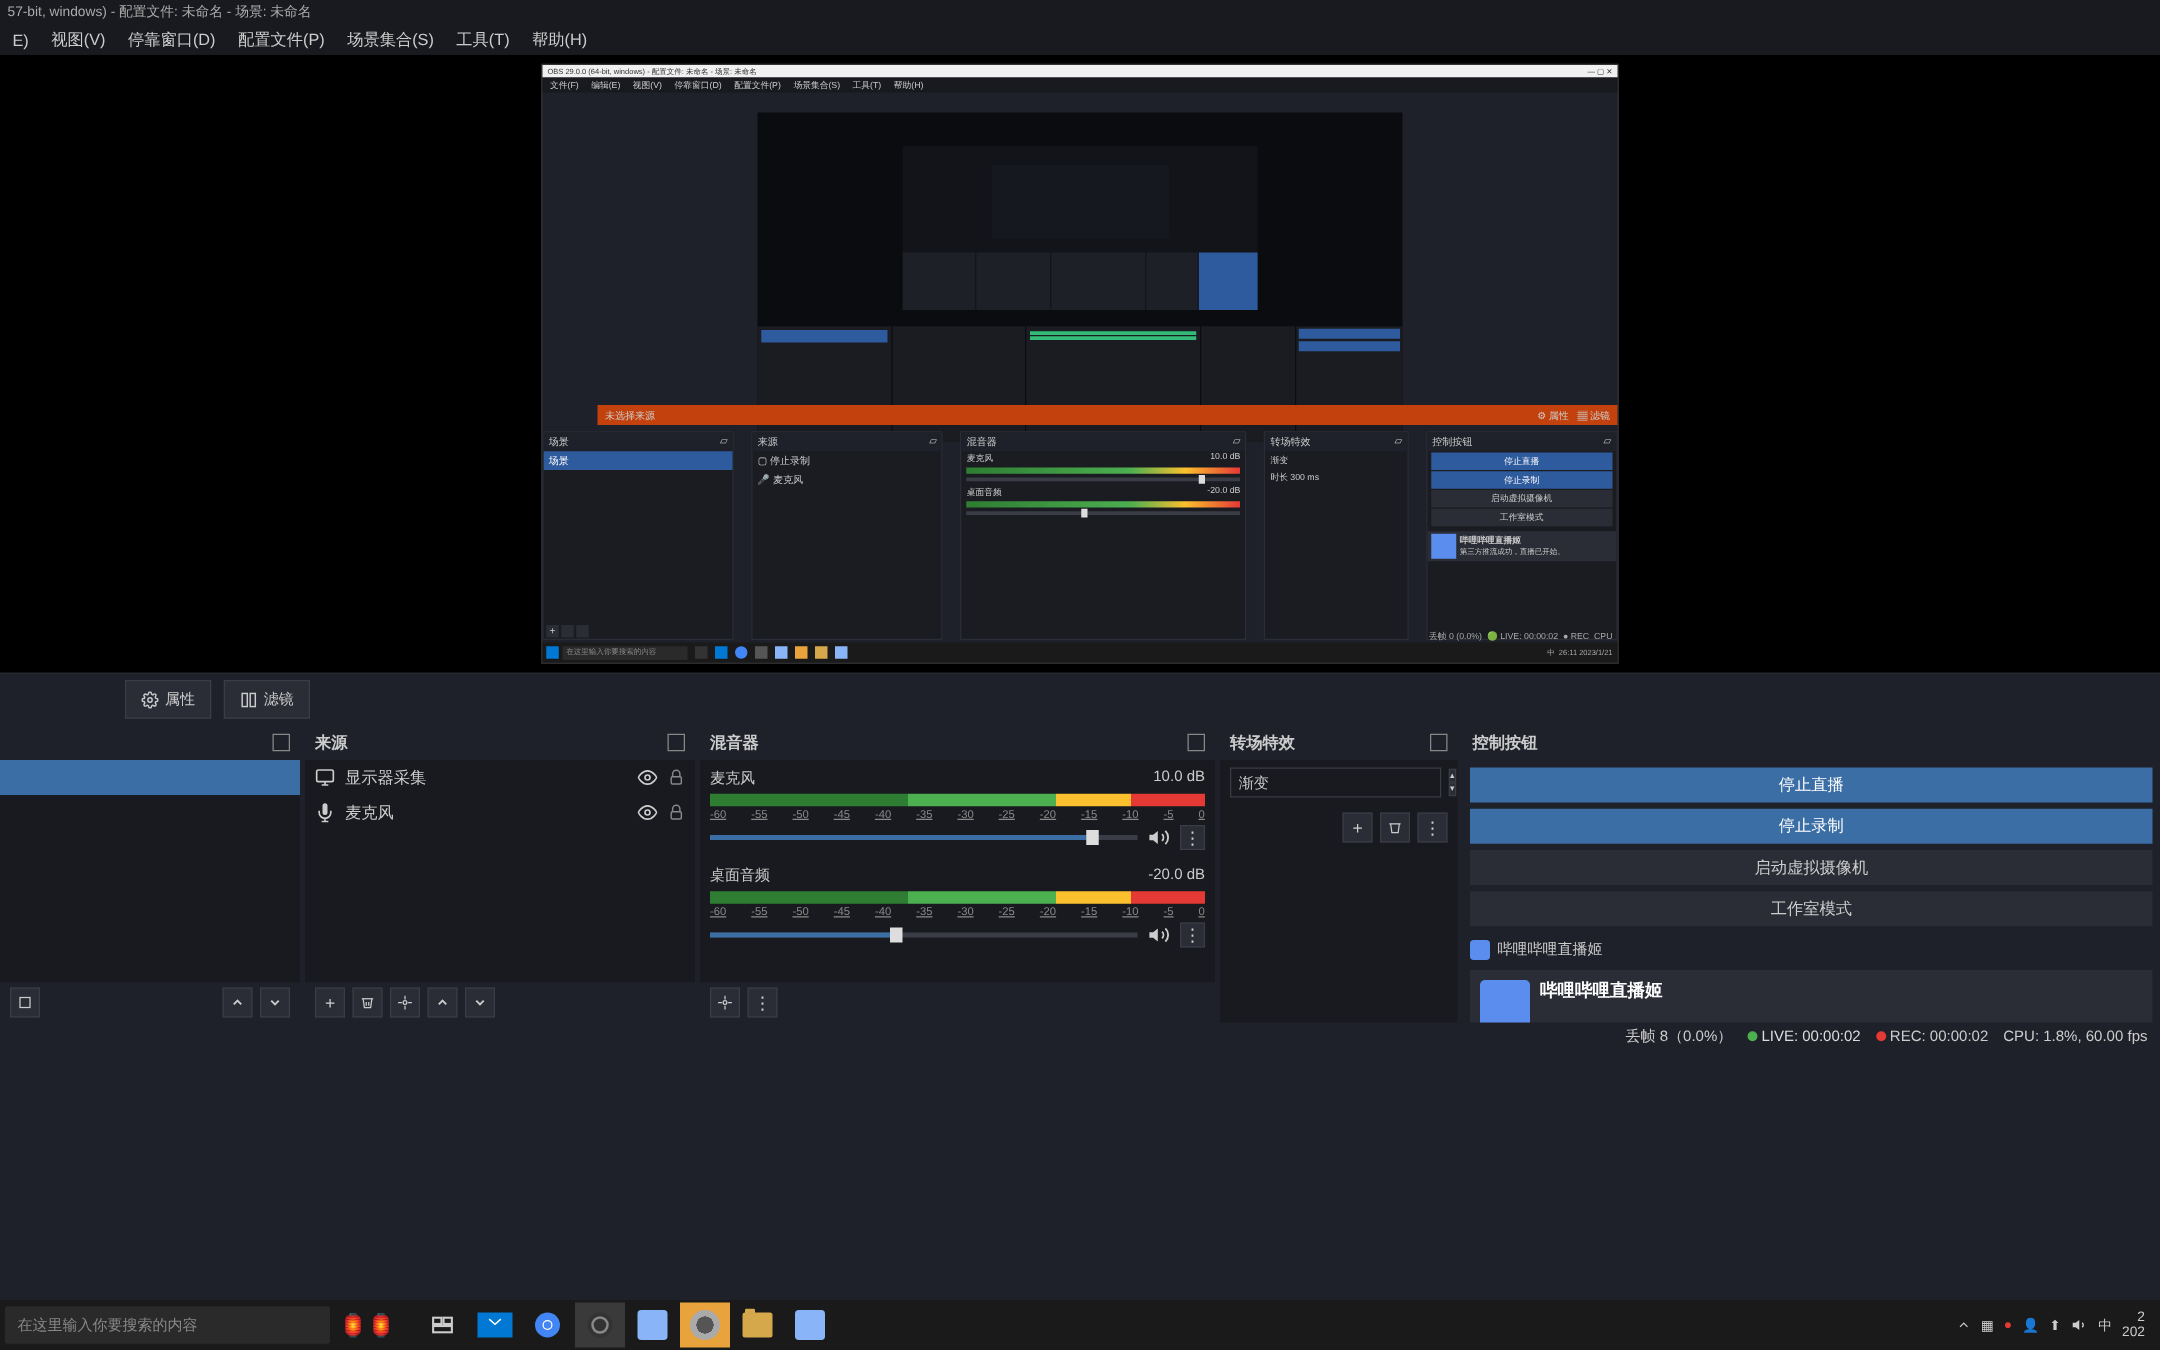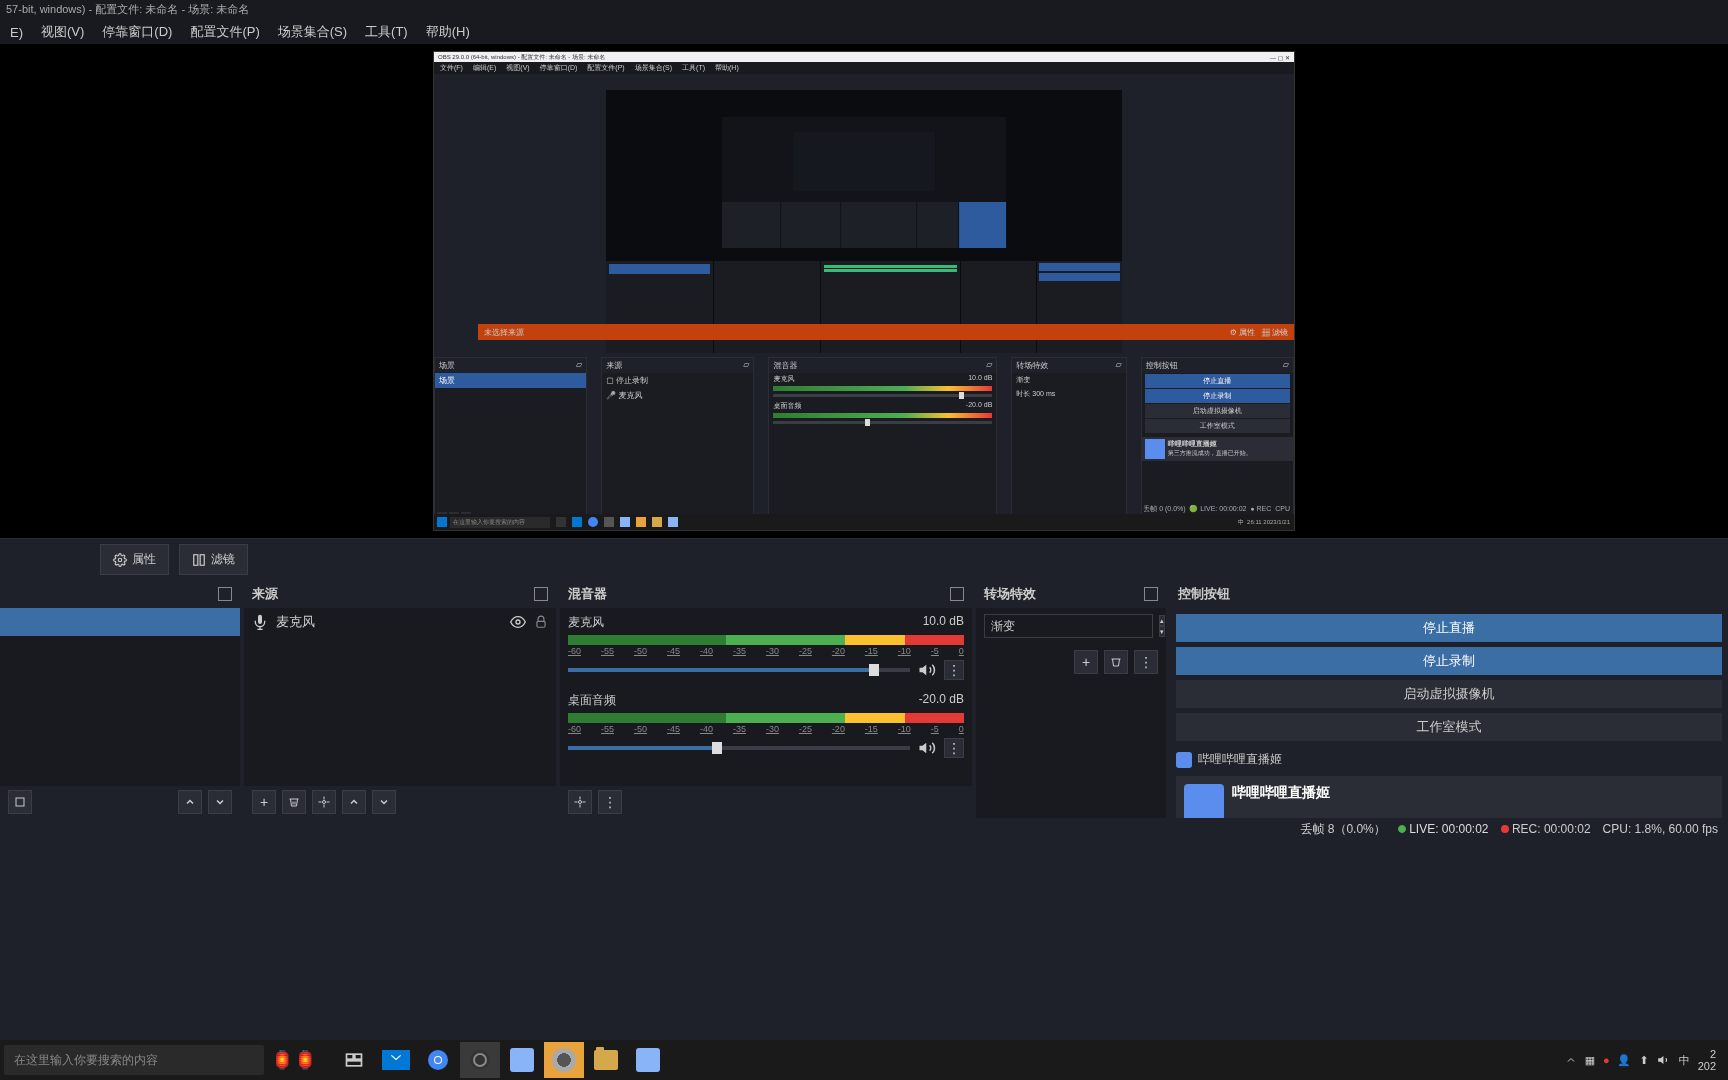--- a/index.html
+++ b/index.html
@@ -44,21 +44,21 @@
 .taskbar { position:absolute; bottom:0; left:0; right:0; height:40px; background:#1a1a1a; display:flex; align-items:center; padding:0 4px; }
 .taskbar .search { width:260px; height:30px; background:#2a2a2a; color:#888; padding:0 10px; display:flex; align-items:center; font-size:12px; border-radius:2px; }
 .taskbar .tb-icons { display:flex; gap:2px; margin-left:10px; }
 .taskbar .tb-icon { width:40px; height:36px; display:flex; align-items:center; justify-content:center; }
 .taskbar .tray { margin-left:auto; display:flex; align-items:center; gap:8px; font-size:11px; color:#ccc; padding-right:8px; }
 .scene-selected { background:#3a6ea5; color:#fff; }
 svg { display:block; }
 .spin-btns { display:flex; flex-direction:column; width:14px; }
 .spin-btns div { height:11px; background:#2a2d36; border:1px solid #3a3d46; font-size:7px; text-align:center; line-height:9px; }
 .nested-preview { position:absolute; left:50%; top:8%; transform:translateX(-50%); width:60%; height:55%; background:#0a0c10; }
-.nested-panels { position:absolute; bottom:6px; left:0; right:0; height:35%; display:flex; gap:14px; }
+.nested-panels { position:absolute; bottom:18px; left:0; right:0; height:35%; display:flex; gap:14px; }
 .nested-panel { flex:1; background:#1a1c22; border:1px solid #2a2d36; }
 .nested-panel.w1 { flex:0.8; }
 .nested-panel.w2 { flex:1.2; }
 .nested-tb { position:absolute; bottom:0; left:0; right:0; height:16px; background:#1a1a1a; display:flex; align-items:center; }
 </style>
 </head>
 <body>
 
 <div class="title-bar">
   <span>57-bit, windows) - 配置文件: 未命名 - 场景: 未命名</span>
@@ -256,20 +256,36 @@
         </div>
     </div>
   </div>
 
   <div class="panel" style="width:312px">
     <div class="panel-header">
       <span>来源</span>
       <span class="pop-icon"></span>
     </div>
     <div class="panel-body">
+      <div class="src-item">
+        <svg width="16" height="16" viewBox="0 0 24 24" fill="none" stroke="#ccc" stroke-width="2">
+            <rect x="2" y="3" width="20" height="14" rx="2"></rect>
+            <line x1="8" y1="21" x2="16" y2="21"></line>
+            <line x1="12" y1="17" x2="12" y2="21"></line>
+          </svg>
+        <span>显示器采集</span>
+        <svg class="eye" width="16" height="16" viewBox="0 0 24 24" fill="none" stroke="#ccc" stroke-width="2">
+            <path d="M1 12s4-8 11-8 11 8 11 8-4 8-11 8-11-8-11-8z"></path>
+            <circle cx="12" cy="12" r="3"></circle>
+          </svg>
+        <svg width="14" height="14" viewBox="0 0 24 24" fill="none" stroke="#888" stroke-width="2">
+            <rect x="5" y="11" width="14" height="10" rx="2"></rect>
+            <path d="M7 11V7a5 5 0 0 1 10 0v4"></path>
+          </svg>
+      </div>
       <div class="src-item">
         <svg width="16" height="16" viewBox="0 0 24 24" fill="#ccc">
             <path d="M12 1a3 3 0 0 0-3 3v8a3 3 0 0 0 6 0V4a3 3 0 0 0-3-3z"></path>
             <path fill="none" stroke="#ccc" stroke-width="2" d="M19 10v2a7 7 0 0 1-14 0v-2M12 19v4M8 23h8"></path>
           </svg>
         <span>麦克风</span>
         <svg class="eye" width="16" height="16" viewBox="0 0 24 24" fill="none" stroke="#ccc" stroke-width="2">
             <path d="M1 12s4-8 11-8 11 8 11 8-4 8-11 8-11-8-11-8z"></path>
             <circle cx="12" cy="12" r="3"></circle>
           </svg>

